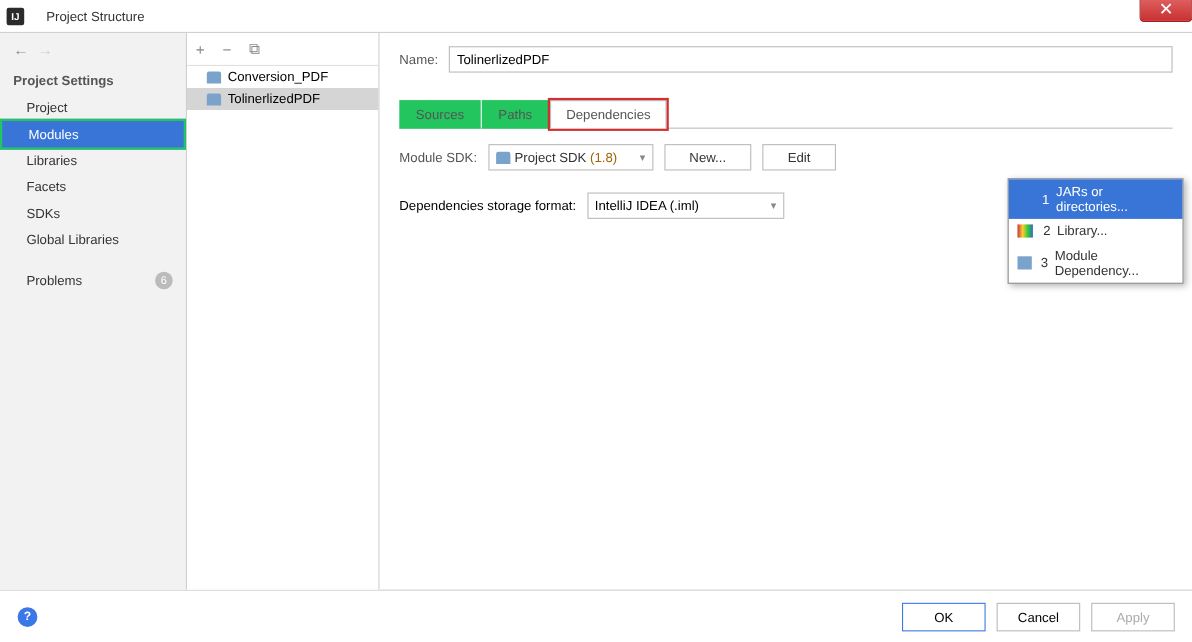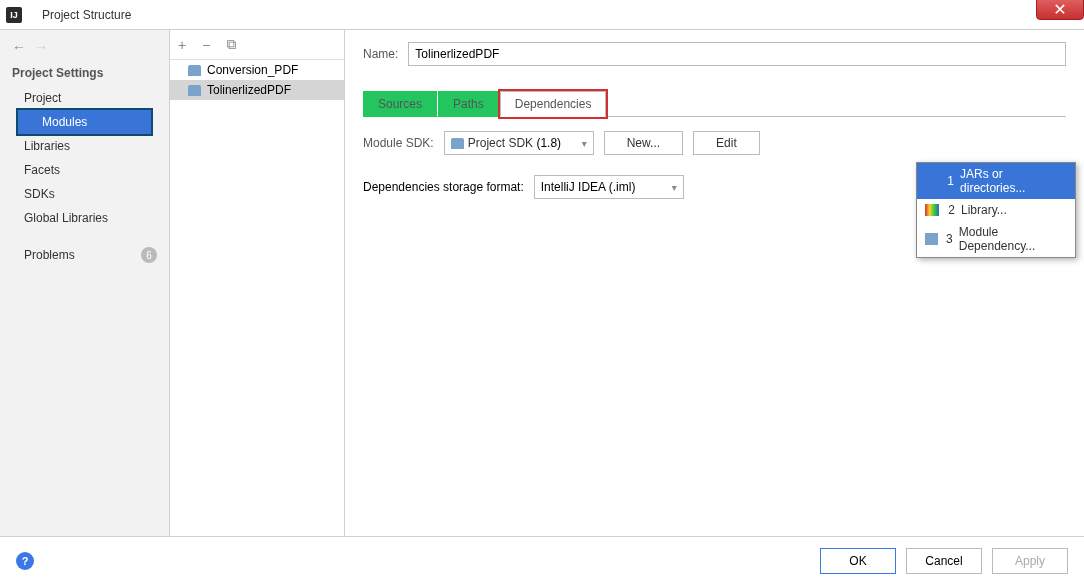--- a/index.html
+++ b/index.html
@@ -13,21 +13,21 @@
 
     
     .main { display: flex; height: calc(100% - 30px - 48px); }
 
     
     .sidebar { width: 170px; border-right: 1px solid #d0d0d0; background: #f2f2f2; display: flex; flex-direction: column; }
     .sidebar-nav { height: 30px; display: flex; align-items: center; gap: 8px; padding: 0 12px; }
     .sidebar-nav .arrow { color: #888; font-size: 14px; cursor: pointer; }
     .section-heading { font-weight: bold; color: #555; padding: 6px 12px; font-size: 12px; }
     .sidebar-item { padding: 5px 12px 5px 24px; color: #333; cursor: pointer; }
-    .sidebar-item.selected { background: #3875d7; color: #fff; border: 2px solid #0c4a6e; margin: -2px 16px; }
+    .sidebar-item.selected { background: #3875d7; color: #fff; border: 2px solid #22c55e; margin: -2px 0; }
     .sidebar-item.problems { display: flex; align-items: center; justify-content: space-between; padding-right: 12px; margin-top: 12px; }
     .badge { background: #bbb; color: #fff; width: 16px; height: 16px; border-radius: 8px; display: flex; align-items: center; justify-content: center; font-size: 10px; }
 
     
     .module-col { width: 175px; border-right: 1px solid #d0d0d0; background: #fff; }
     .module-toolbar { height: 30px; display: flex; align-items: center; gap: 16px; padding: 0 8px; border-bottom: 1px solid #e0e0e0; }
     .module-toolbar .icon { color: #888; cursor: pointer; font-size: 14px; }
     .module-item { display: flex; align-items: center; gap: 6px; padding: 3px 8px 3px 18px; cursor: pointer; }
     .module-item.selected { background: #d5d5d5; }
     .folder-icon { width: 14px; height: 12px; background: #7aa3cc; border-radius: 2px 2px 0 0; position: relative; }
@@ -41,21 +41,21 @@
 
     .tabs { display: flex; border-bottom: 1px solid #bbb; }
     .tab { padding: 5px 14px; border: 1px solid transparent; border-bottom: none; color: #555; cursor: pointer; position: relative; top: 1px; background: #22c55e; margin-right: 1px;}
     .tab.active { background: #fff; border: 1px solid #bbb; border-bottom: 1px solid #fff; }
     .tab.highlighted { outline: 2px solid #d03030; }
 
     .sdk-row { display: flex; align-items: center; gap: 10px; margin: 14px 0 10px 0; }
     .sdk-row label { color: #555; }
     .sdk-select { display: flex; align-items: center; border: 1px solid #bbb; height: 24px; padding: 0 6px; width: 150px; background: #fff; cursor: pointer; gap: 4px; }
     .sdk-select .sel-text { color: #333; flex: 1; }
-    .sdk-select .gray { color: #000000; text-align: right; }
+    .sdk-select .gray { color: #a16207; text-align: right; }
     .chev { color: #888; font-size: 10px; }
     .btn { height: 24px; border: 1px solid #bbb; background: #fff; padding: 0 22px; cursor: pointer; color: #333; }
 
     .deps-area { flex: 1; display: flex; flex-direction: column; }
     .deps-header { display: flex; border: 1px solid #bbb; background: #f5f5f5; }
     .deps-header .col-export { flex: 1; padding: 3px 6px; color: #555; border-right: 1px solid #ddd; }
     .deps-header .col-scope { width: 80px; padding: 3px 6px; color: #555; text-align: center; }
     .plus-btn { width: 22px; border-left: 1px solid #bbb; display: flex; align-items: center; justify-content: center; cursor: pointer; font-size: 16px; color: #555; outline: 2px solid #d03030; background:#fff;}
     .deps-list { flex: 1; border: 1px solid #bbb; border-top: none; position: relative; }
     .deps-row { display: flex; align-items: center; padding: 3px 8px 3px 46px; gap: 8px; }
@@ -68,21 +68,21 @@
     .popup { position: absolute; right: 8px; top: 162px; width: 160px; background: #fff; border: 1px solid #888; box-shadow: 2px 2px 6px rgba(0,0,0,.3); z-index: 10; }
     .popup-item { display: flex; align-items: center; gap: 6px; padding: 4px 8px; cursor: pointer; color: #333; }
     .popup-item.selected { background: #3875d7; color: #fff; }
     .popup-item .num { width: 10px; text-align: right; }
     .popup-item .menu-icon { width: 14px; height: 12px; display: inline-block; }
     .menu-icon.jar { background: #3875d7; }
     .menu-icon.lib { background: linear-gradient(90deg, #c33, #fc3, #3c3, #36c); }
     .menu-icon.mod { background: #7aa3cc; }
 
     .storage-row { display: flex; align-items: center; gap: 10px; margin-top: 10px; }
-    .storage-select { display: flex; align-items: center; border: 1px solid #bbb; height: 24px; padding: 0 6px; width: 150px; background: #fff; cursor: pointer; }
+    .storage-select { display: flex; align-items: center; border: 1px solid #bbb; height: 24px; padding: 0 6px; width: 179px; background: #fff; cursor: pointer; }
 
     
     .footer { height: 48px; border-top: 1px solid #d0d0d0; display: flex; align-items: center; padding: 0 16px; }
     .help-icon { width: 18px; height: 18px; border-radius: 9px; background: #3b78e7; color: #fff; display: flex; align-items: center; justify-content: center; font-size: 11px; font-weight: bold; cursor: pointer; }
     .footer-btns { margin-left: auto; display: flex; gap: 10px; }
     .footer-btn { width: 76px; height: 26px; border: 1px solid #bbb; background: #fff; cursor: pointer; }
     .footer-btn.primary { border: 1px solid #3b78e7; }
     .footer-btn.disabled { color: #aaa; cursor: default; }
   </style>
 </head>

